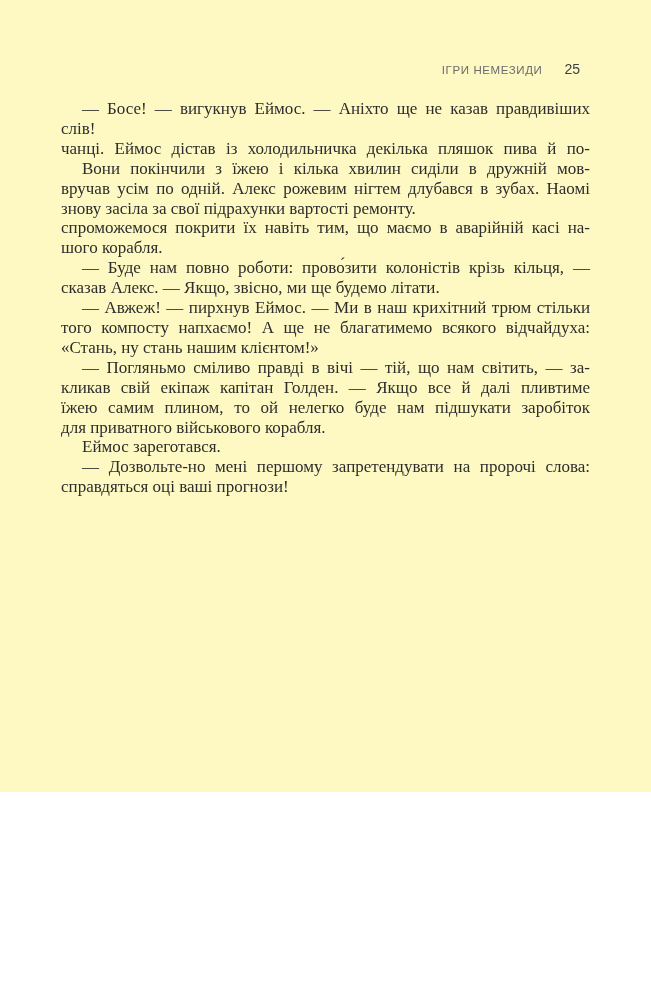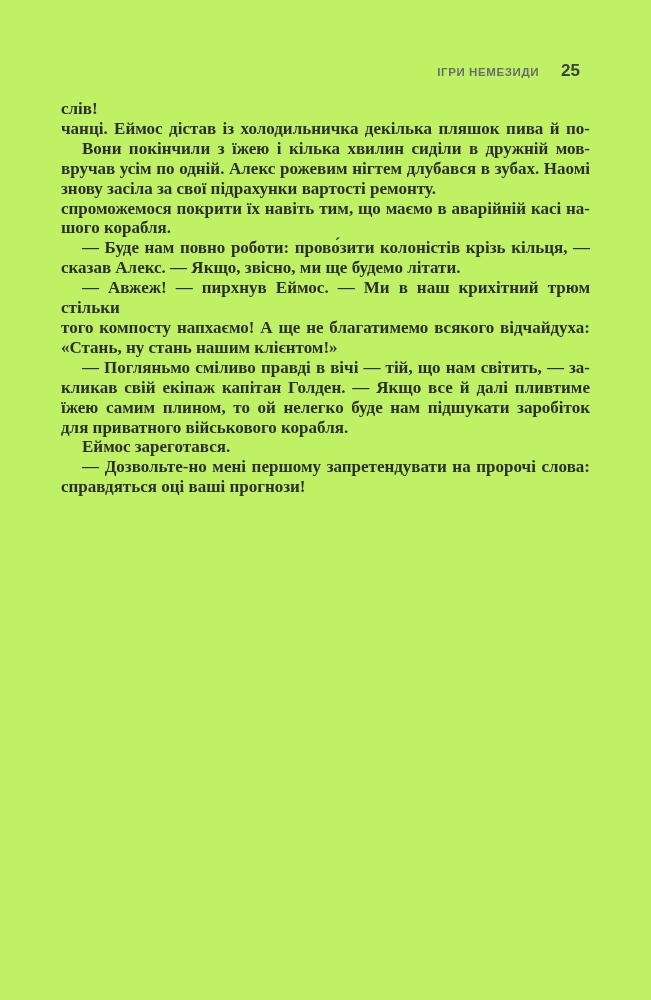--- a/index.html
+++ b/index.html
@@ -3,45 +3,44 @@
 <meta charset="utf-8">
 <style>
   html, body {
     margin: 0;
     padding: 0;
     background: #ffffff;
   }
   .page {
     position: relative;
     width: 651px;
-    height: 1000px;
-    background: #bef264;
+    height: 792px;
+    background: #fef9c3;
     overflow: hidden;
     font-family: "Liberation Serif", serif;
-    font-weight: bold;
   }
   .running-head {
     position: absolute;
     left: 61px;
     top: 61px;
     width: 529px;
     display: flex;
     justify-content: flex-end;
     align-items: baseline;
     gap: 22px;
   }
   .running-title {
     font-family: "Liberation Sans", sans-serif;
     font-size: 11.5px;
     letter-spacing: 0.6px;
     color: #6a6b6d;
   }
   .page-number {
     font-family: "Liberation Sans", sans-serif;
-    font-size: 17px;
+    font-size: 14px;
     color: #3f4042;
     padding-right: 10px;
   }
   .text-body {
     position: absolute;
     left: 61px;
     top: 99px;
     width: 529px;
     font-size: 17px;
     line-height: 19.9px;
@@ -65,20 +64,21 @@
 </head>
 <body>
 
 <div class="page">
   <div class="running-head">
     <span class="running-title">ІГРИ НЕМЕЗИДИ</span>
     <span class="page-number">25</span>
   </div>
   <div class="text-body">
       <div class="para">
+        <div class="line j first">— Босе! — вигукнув Еймос. — Аніхто ще не казав правдивіших</div>
         <div class="line">слів!</div>
       </div>
       <div class="para">
         <div class="line j">чанці. Еймос дістав із холодильничка декілька пляшок пива й по-</div>
         <div class="line j first">Вони покінчили з їжею і кілька хвилин сиділи в дружній мов-</div>
         <div class="line j">вручав усім по одній. Алекс рожевим нігтем длубався в зубах. Наомі</div>
         <div class="line">знову засіла за свої підрахунки вартості ремонту.</div>
       </div>
       <div class="para">
         <div class="line j">спроможемося покрити їх навіть тим, що маємо в аварійній касі на-</div>

